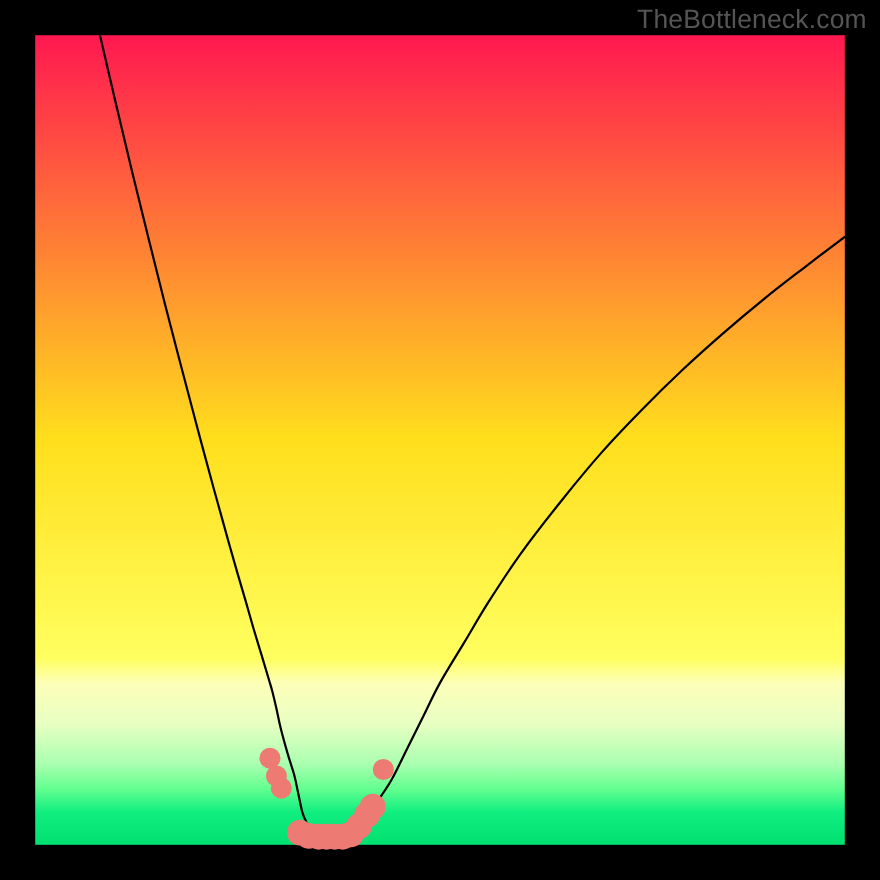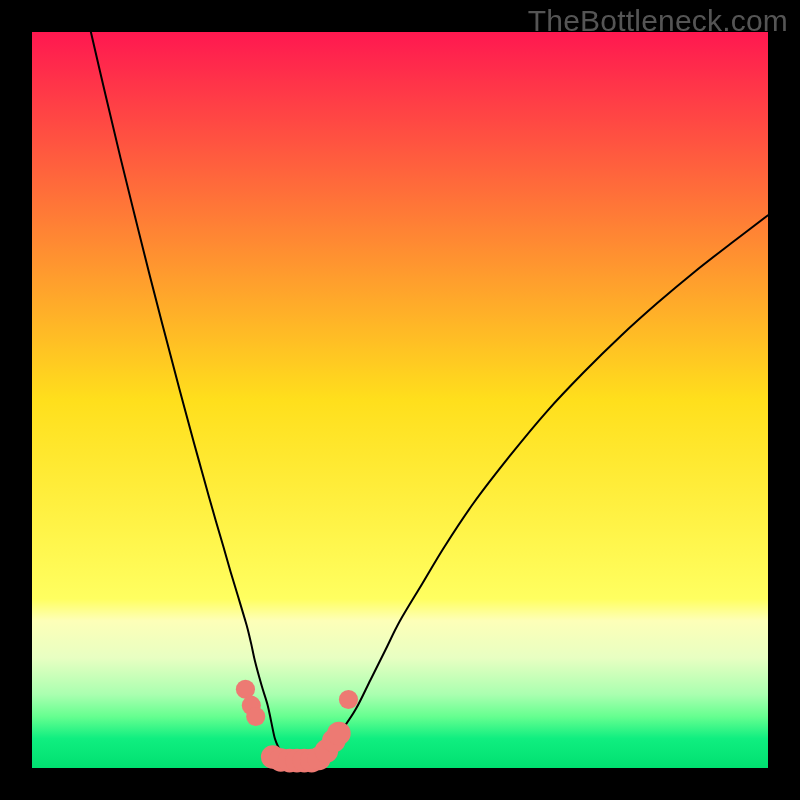--- a/index.html
+++ b/index.html
@@ -16,21 +16,21 @@
     height: 800px;
   }
   svg {
     display: block;
   }
   .watermark {
     position: absolute;
     top: 4px;
     right: 12px;
     font-family: Arial, Helvetica, sans-serif;
-    font-size: 30px;
+    font-size: 24px;
     color: #555;
     font-weight: 500;
     letter-spacing: 0.2px;
   }
 </style>
 </head>
 <body>
 
 <div class="chart-container">
   <svg width="800" height="800" viewBox="0 0 800 800">

